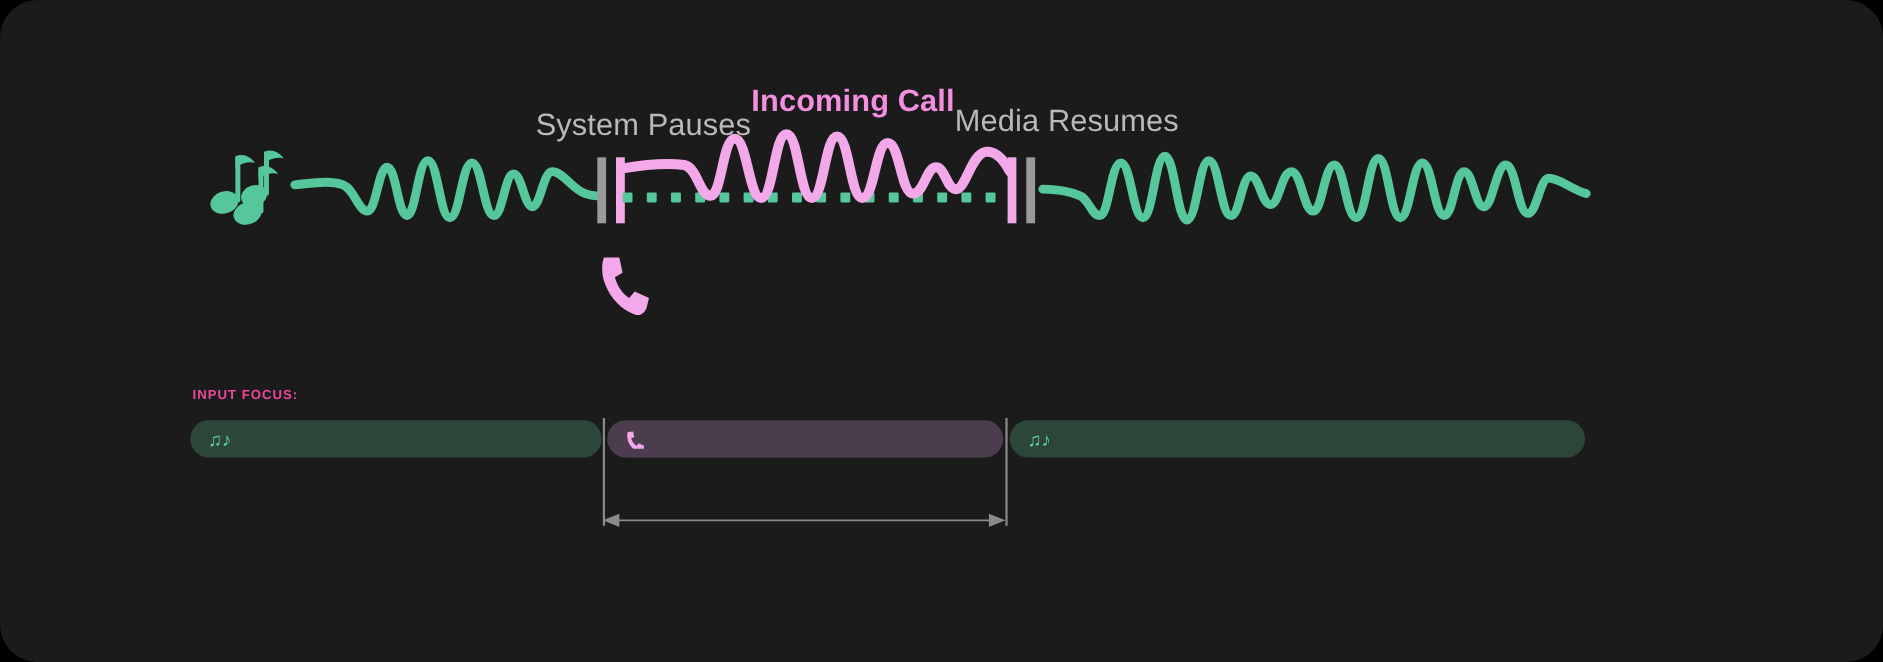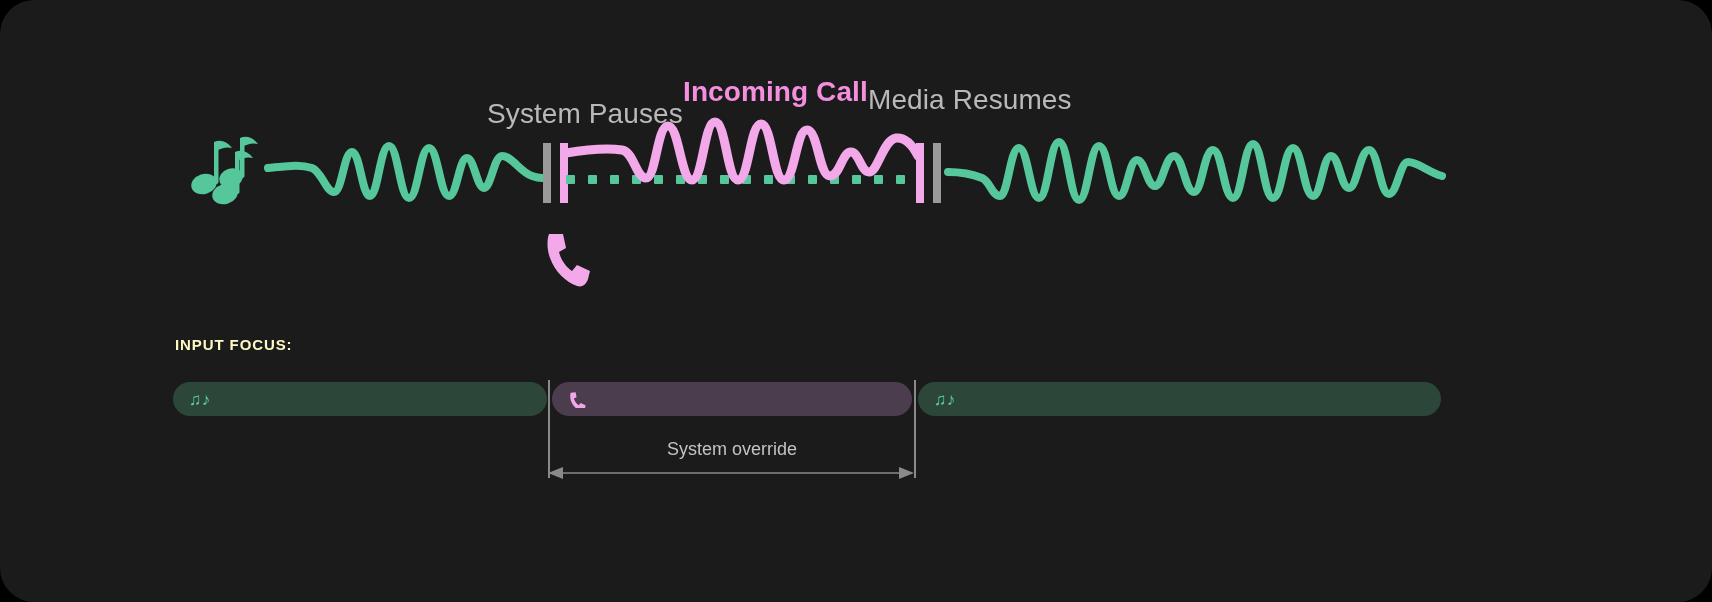--- a/index.html
+++ b/index.html
@@ -22,30 +22,30 @@
   .stage { position: absolute; left:0; top:0; width:1712px; height:602px; }
 
   
   .lbl {
     position: absolute;
     white-space: nowrap;
     font-size: 28px;
     letter-spacing: 0.1px;
   }
   #label-media-pauses  { left: 487px; top: 98px;  color: #b9b9b9; }
-  #label-media-resumes { left: 868px; top: 84px;  color: #b9b9b9; }
+  #label-media-resumes { left: 868px; top: 94px;  color: #b9b9b9; }
   #label-incoming-call { left: 683px; top: 76px;  color: #f48fe0; font-weight: 600; }
 
   #input-focus-label {
     position: absolute;
-    left: 175px; top: 336px;
-    font-size: 15px;
+    left: 175px; top: 352px;
+    font-size: 12px;
     font-weight: 700;
     letter-spacing: 0.9px;
-    color: #fef9c3;
+    color: #ec4899;
   }
   #system-override-label {
     position: absolute;
     left: 548px; top: 439px;
     width: 368px;
     text-align: center;
     font-size: 18px;
     color: #c3c3c3;
   }
 
@@ -217,21 +217,20 @@
       </span>
     </div>
 
     <div class="focus-bar" id="focus-bar-media-2">
       <span class="bar-icon">♫♪</span>
     </div>
 
     <div class="guide" id="guide-left"></div>
     <div class="guide" id="guide-right"></div>
 
-    <div id="system-override-label">System override</div>
 
     <svg class="svg-layer" width="1712" height="602" viewBox="0 0 1712 602">
       <line x1="552" y1="473" x2="910" y2="473" stroke="#8a8a8a" stroke-width="1.6"></line>
       <polygon points="548,473 563,467 563,479" fill="#8a8a8a"></polygon>
       <polygon points="914,473 899,467 899,479" fill="#8a8a8a"></polygon>
     </svg>
 
   </div>
 </div>
 

